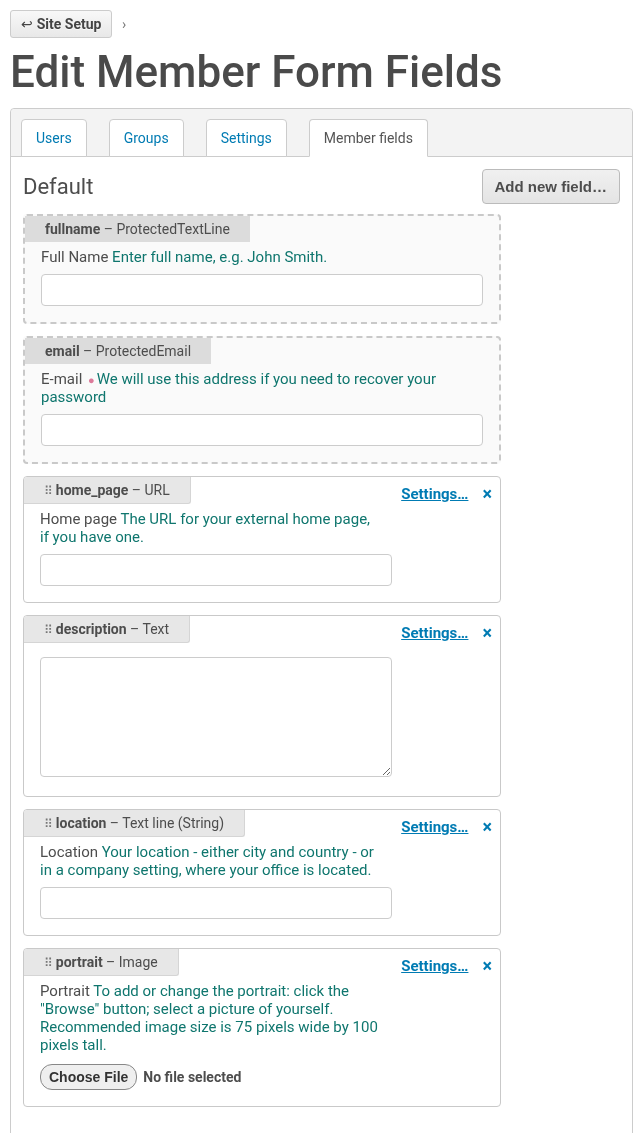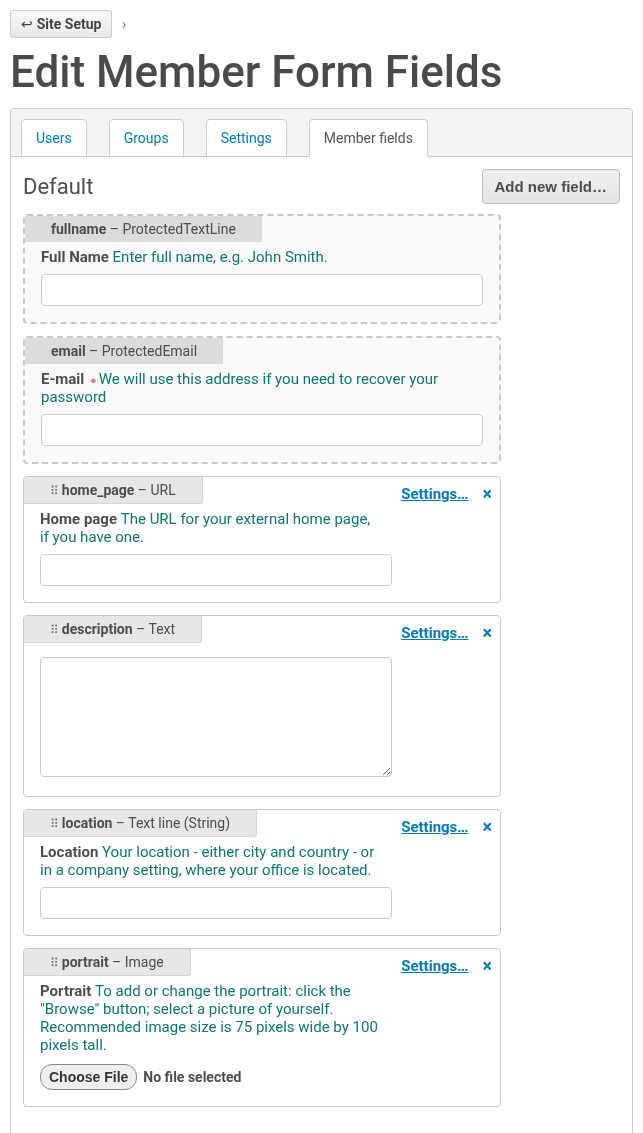--- a/index.html
+++ b/index.html
@@ -101,21 +101,21 @@
     width: 478px;
     position: relative;
     background: #fff;
   }
   .field-card.protected {
     border: 2px dashed #c9c9c9;
     background: #fafafa;
   }
   .card-head {
     background: #e7e7e7;
-    padding: 5px 26px;
+    padding: 5px 20px;
     font-size: 14px;
     color: #4d4d4d;
     display: inline-block;
   }
   .field-card:not(.protected) .card-head {
     border-right: 1px solid #d5d5d5;
     border-bottom: 1px solid #d5d5d5;
     border-radius: 3px 0 3px 0;
   }
   .field-card.protected .card-head {
@@ -154,21 +154,21 @@
   .card-body {
     padding: 6px 16px 16px 16px;
   }
   .field-card:not(.protected) .card-body {
     padding-right: 120px;
   }
   .field-label {
     font-size: 15px;
     color: #4d4d4d;
   }
-  .field-label .lbl { font-weight: bold; margin-top: 32px; }
+  .field-label .lbl { font-weight: normal; margin-top: 32px; }
   .field-label .req-dot {
     color: #dc7a9a;
     font-size: 11px;
     vertical-align: middle;
     margin: 0 2px;
   }
   .field-label .help {
     color: #0f766e;
   }
   .inp, .txa {

